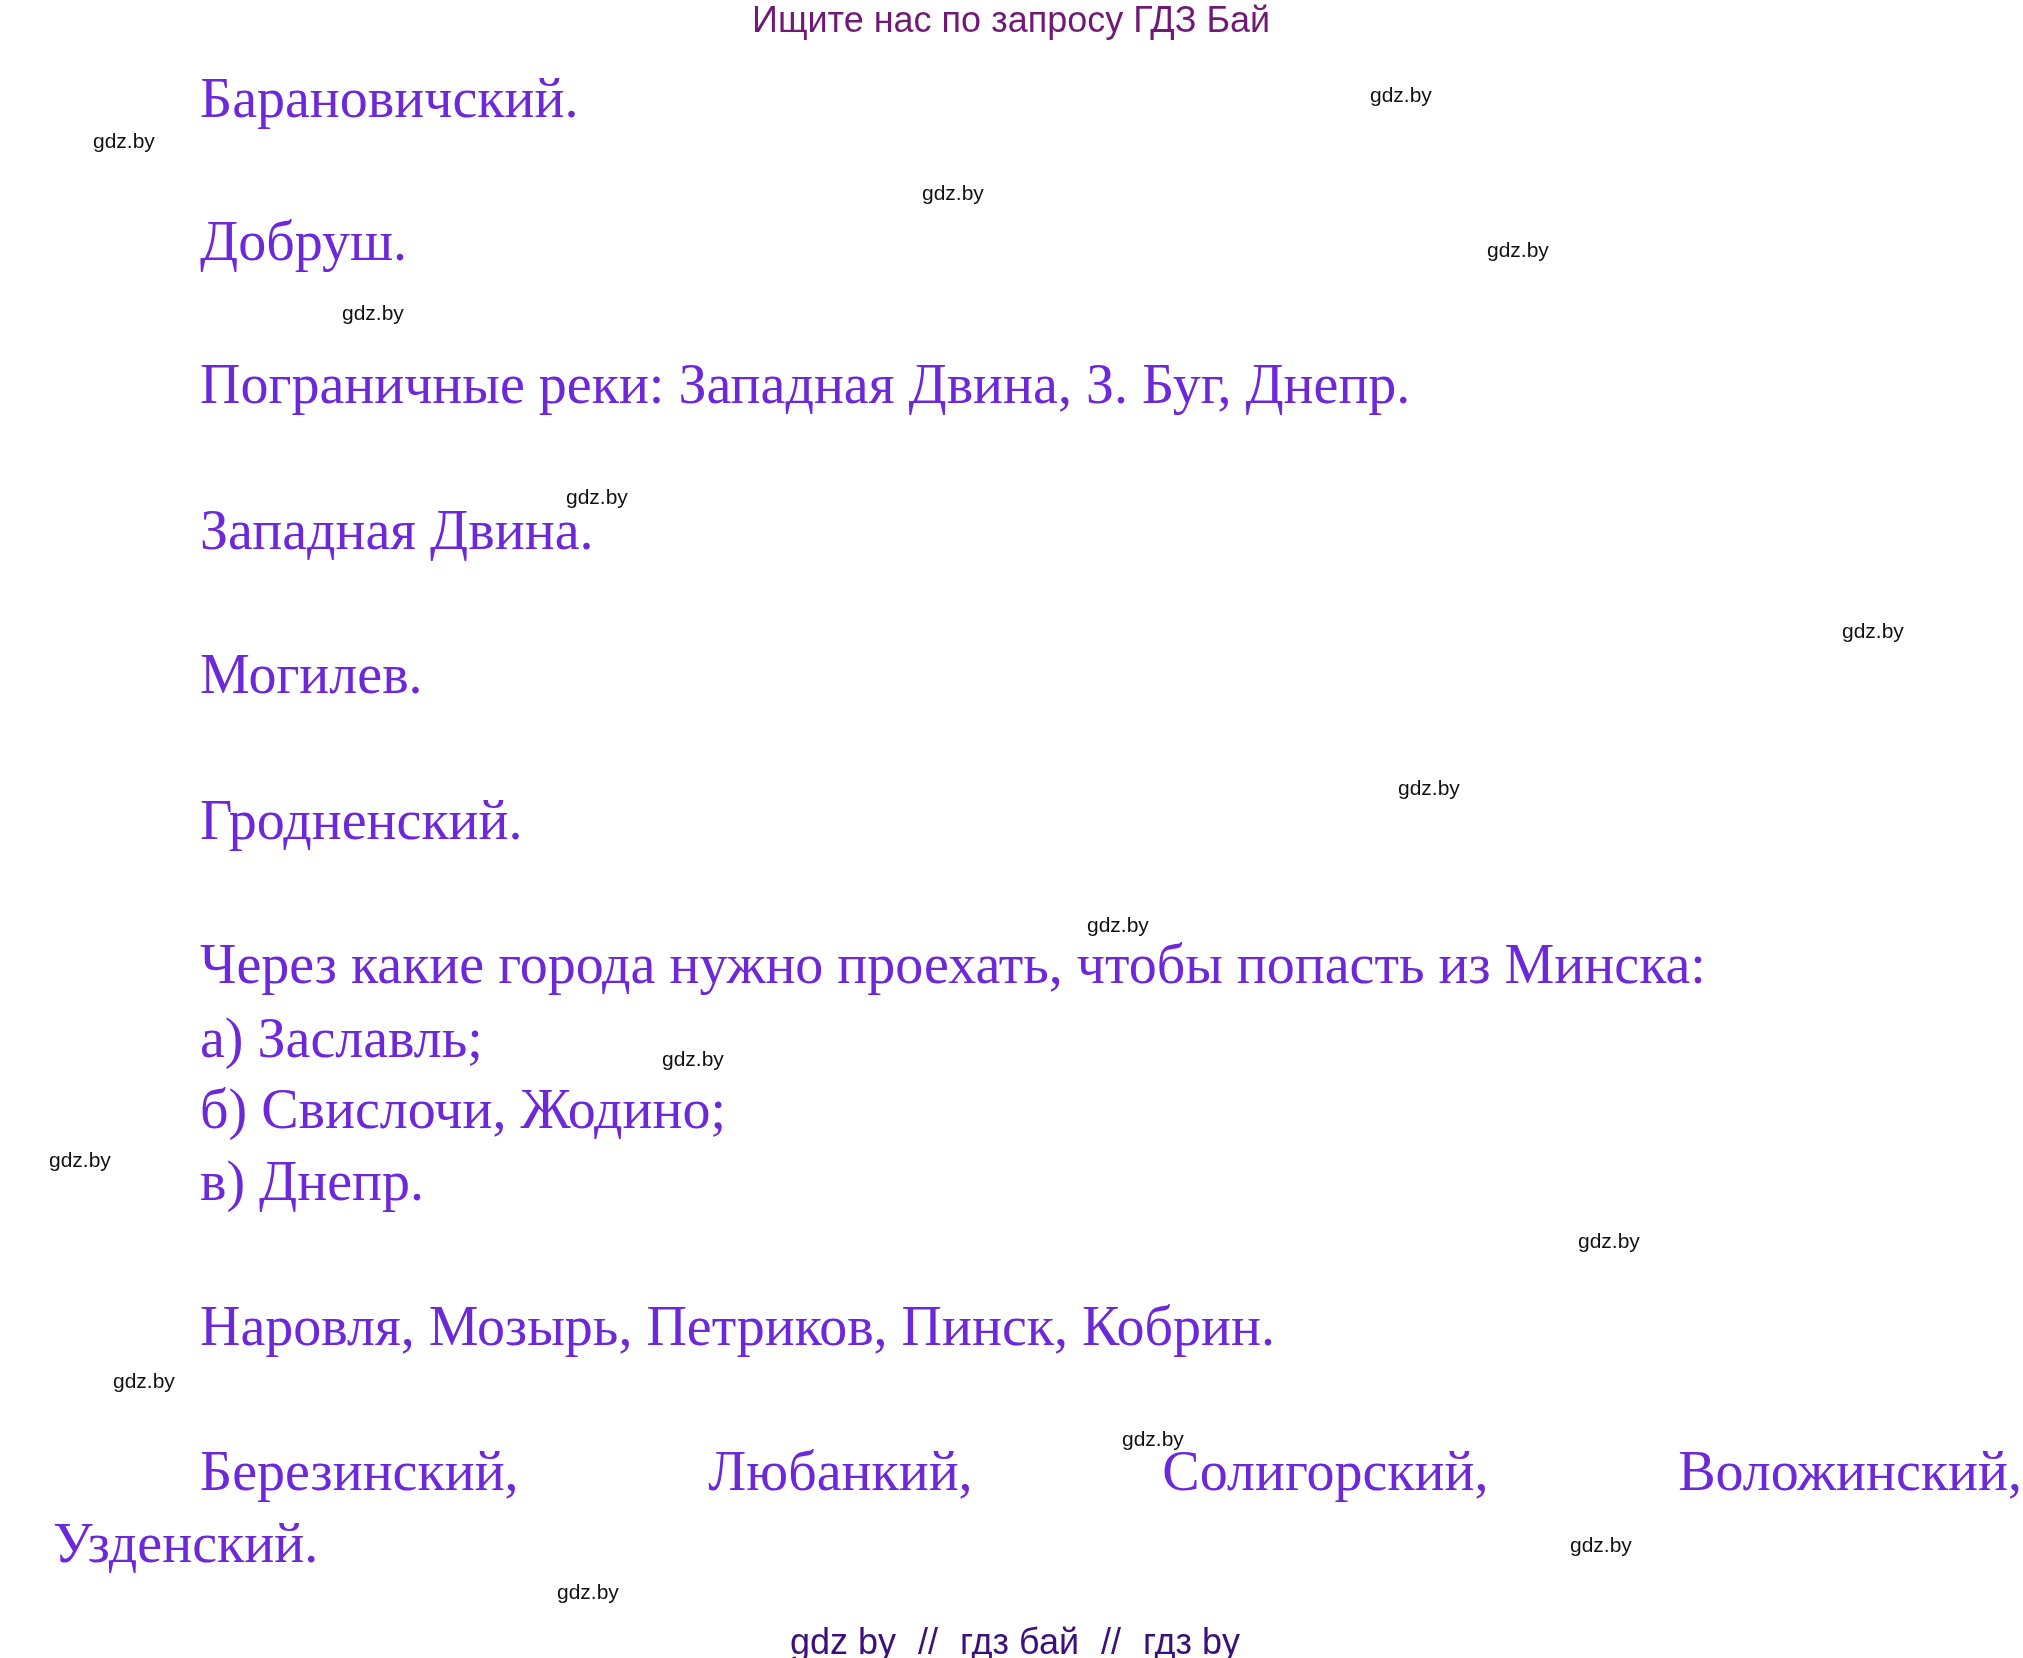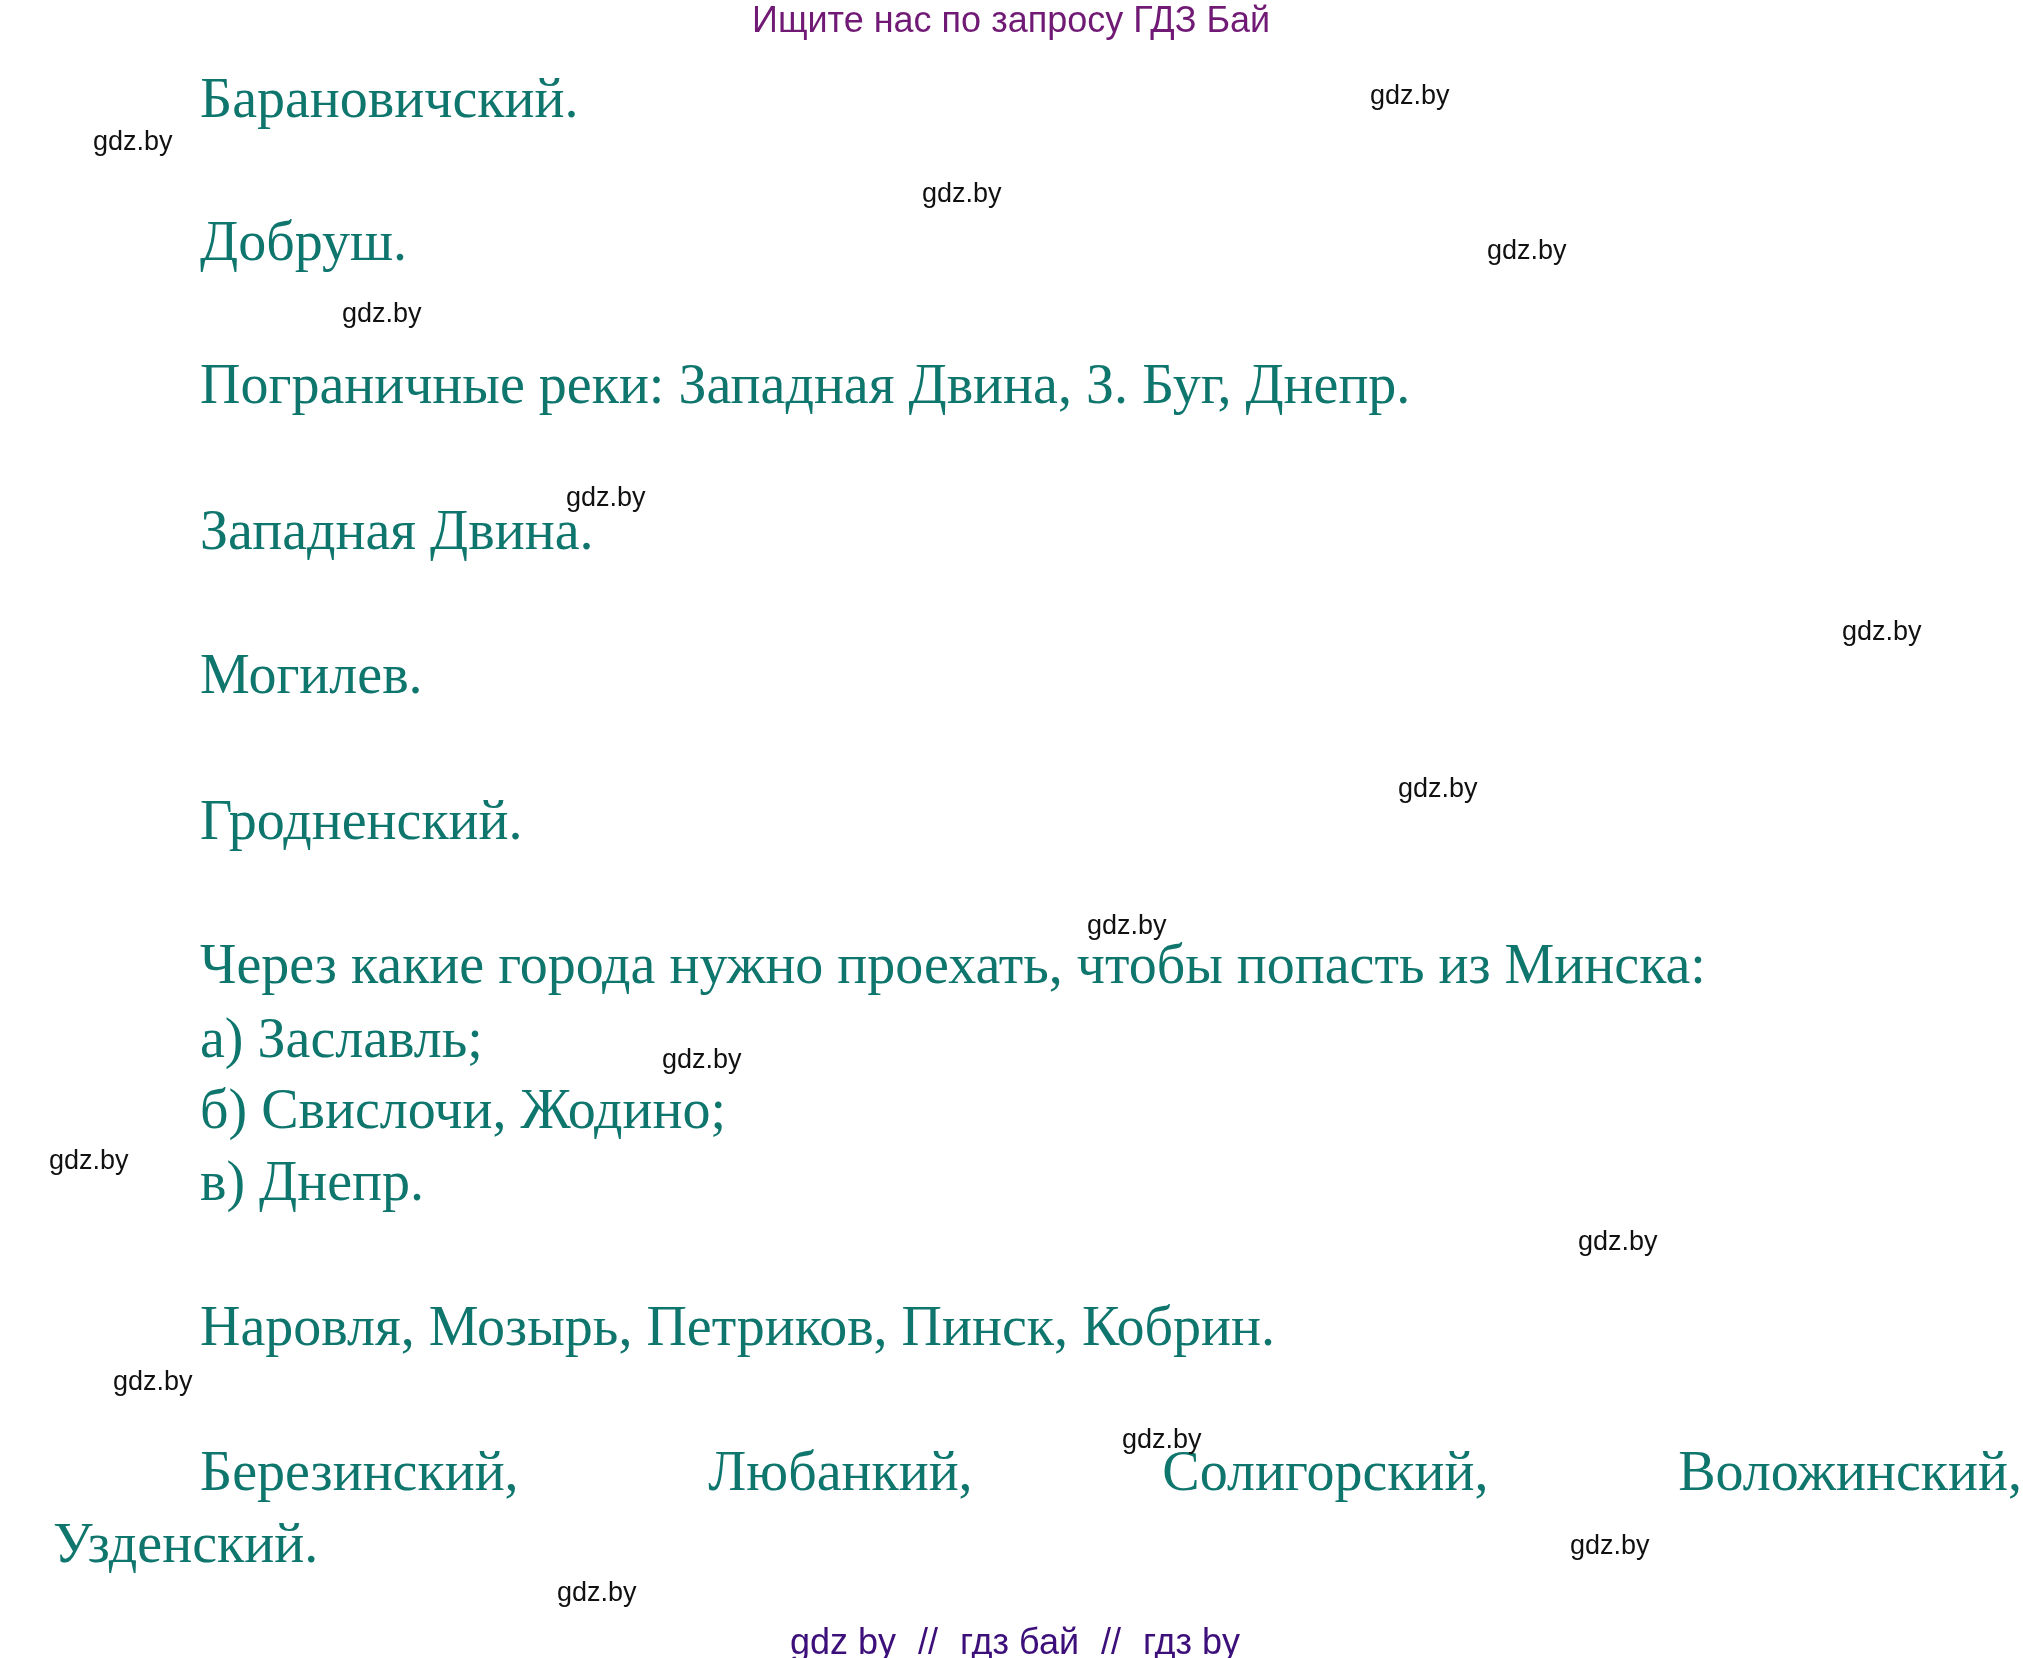--- a/index.html
+++ b/index.html
@@ -5,26 +5,26 @@
   html, body { margin: 0; padding: 0; background: #ffffff; }
   body { width: 2023px; height: 1658px; position: relative; overflow: hidden; }
   .hdr {
     position: absolute; left: 752px; top: 0px;
     font-family: "Liberation Sans", sans-serif; font-size: 36px; line-height: 40px;
     white-space: nowrap;
   }
   .line {
     position: absolute; left: 200px;
     font-family: "Liberation Serif", serif; font-size: 56px; line-height: 56px;
-    color: #0f766e; white-space: nowrap;
+    color: #6d28d9; white-space: nowrap;
   }
   .just { left: 200px; width: 1822px; display: flex; justify-content: space-between; }
   .wm {
     position: absolute;
-    font-family: "Liberation Sans", sans-serif; font-size: 27px; line-height: 30px;
+    font-family: "Liberation Sans", sans-serif; font-size: 21px; line-height: 30px;
     color: #111; white-space: nowrap;
   }
   .footer {
     position: absolute; left: 790px; top: 1622px;
     font-family: "Liberation Sans", sans-serif; font-size: 36px; line-height: 40px;
     white-space: nowrap;
   }
   .footer .sep { margin: 0 22px; }
 </style>
 </head>

